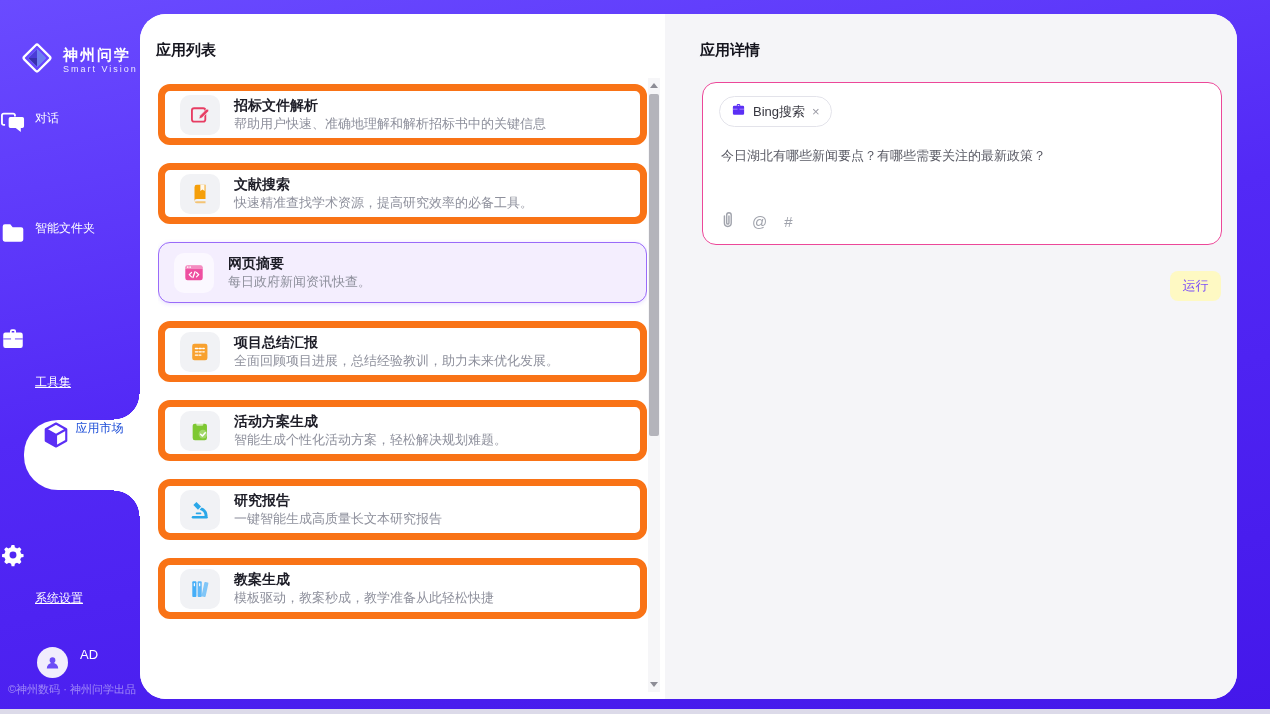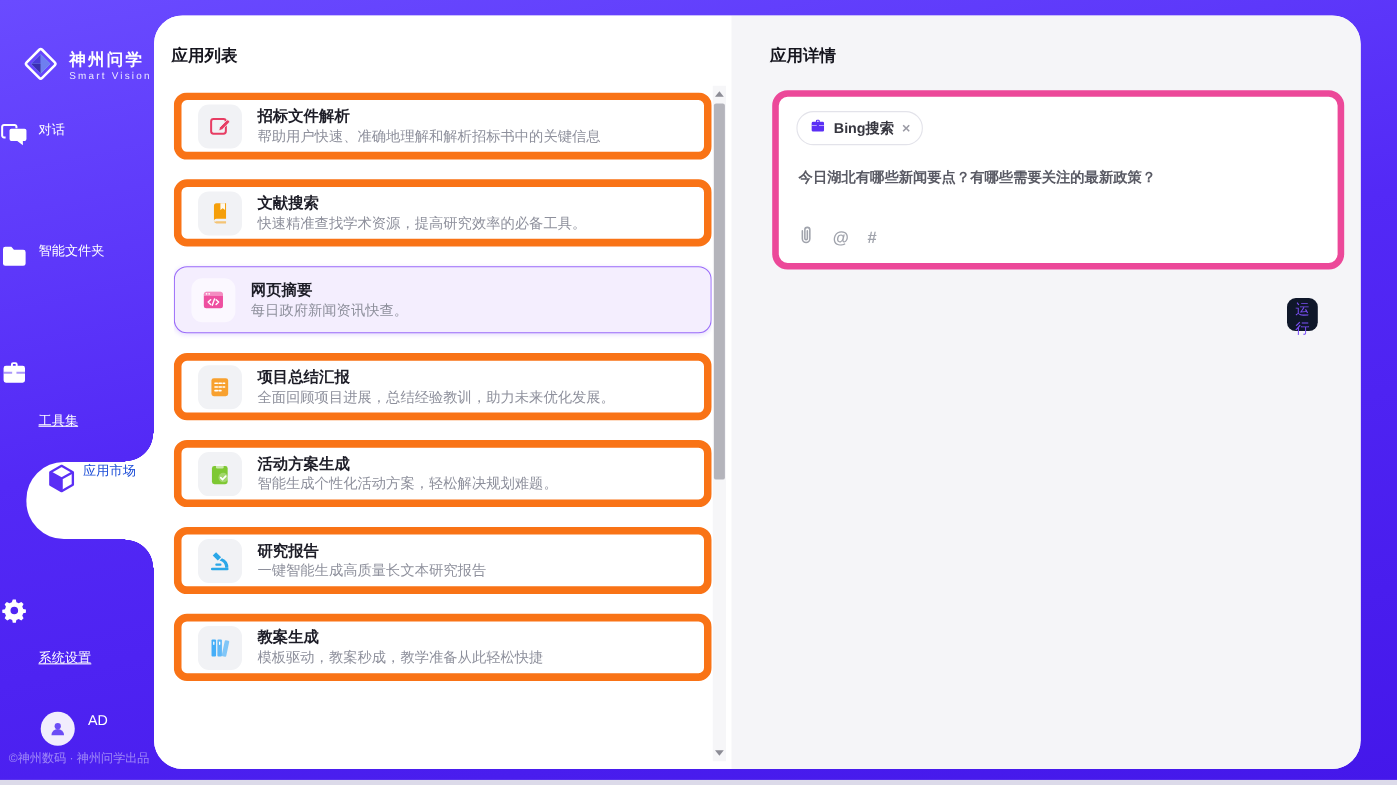--- a/index.html
+++ b/index.html
@@ -46,30 +46,30 @@
   
   #scrollbar{position:absolute;left:508px;top:64px;width:12px;height:614px;background:#f6f6f8;}
   .scroll-arrow{position:absolute;left:2px;width:0;height:0;border-left:4px solid transparent;border-right:4px solid transparent;}
   #scroll-up{top:5px;border-bottom:5px solid #8d8d96;}
   #scroll-down{bottom:5px;border-top:5px solid #8d8d96;}
   #scroll-thumb{position:absolute;left:1px;top:16px;width:10px;height:342px;background:#b4b4bb;border-radius:2px;cursor:grab;}
   
   #detail-panel{position:absolute;left:525px;top:0;width:572px;height:100%;background:#f5f5f8;}
   #detail-title{position:absolute;left:35px;top:27px;}
   #composer-card{position:absolute;left:37px;top:68px;width:520px;height:163px;box-sizing:border-box;
-    background:#fff;border:6px solid #ec4899;border-radius:14px;font-weight:bold;}
+    background:#fff;border:1px solid #ec4899;border-radius:14px;}
   #tool-chip{position:absolute;left:16px;top:13px;height:31px;box-sizing:border-box;display:flex;align-items:center;gap:7px;
     padding:0 11px;border:1px solid #e3e3ea;border-radius:16px;background:#fff;cursor:default;}
   #tool-chip .chip-label{font-size:13px;color:#36363f;}
   #tool-chip .chip-close{font-size:13px;color:#9a9aa4;cursor:pointer;line-height:1;}
   #query-text{position:absolute;left:18px;top:63px;right:16px;font-size:13px;color:#595a64;line-height:19px;cursor:text;}
   #composer-icons{position:absolute;left:18px;bottom:12px;display:flex;align-items:center;gap:17px;}
   .composer-glyph{font-size:15px;color:#a0a3ac;line-height:1;cursor:pointer;}
-  #run-button{position:absolute;left:505px;top:257px;width:28px;height:30px;border:none;border-radius:8px;
-    background:#0f172a;color:#7c50f7;font-size:13px;font-family:inherit;cursor:pointer;}
+  #run-button{position:absolute;left:505px;top:257px;width:51px;height:30px;border:none;border-radius:8px;
+    background:#fef9c3;color:#7c50f7;font-size:13px;font-family:inherit;cursor:pointer;}
 </style>
 </head>
 <body>
 
 <div id="stage">
 
   <nav id="sidebar">
     <div class="logo-row">
       <span>
         <svg width="38" height="38" viewBox="0 0 40 40">

